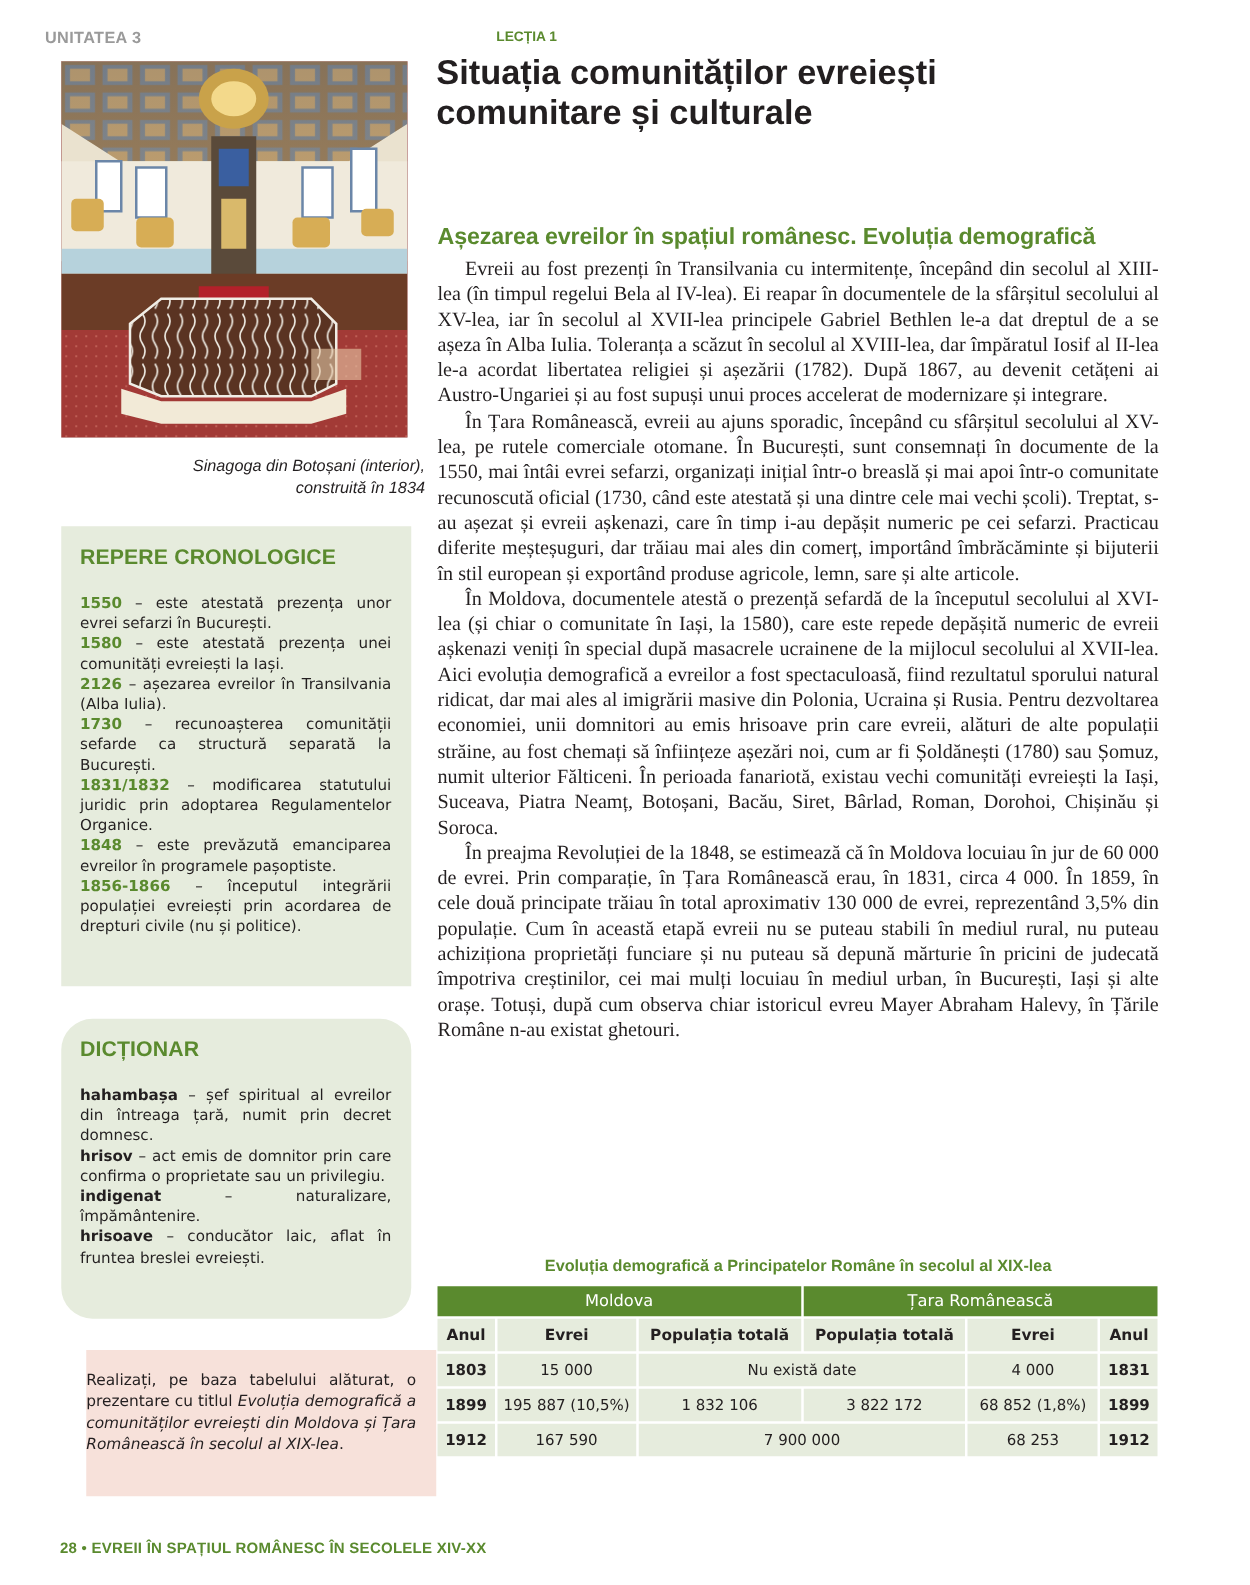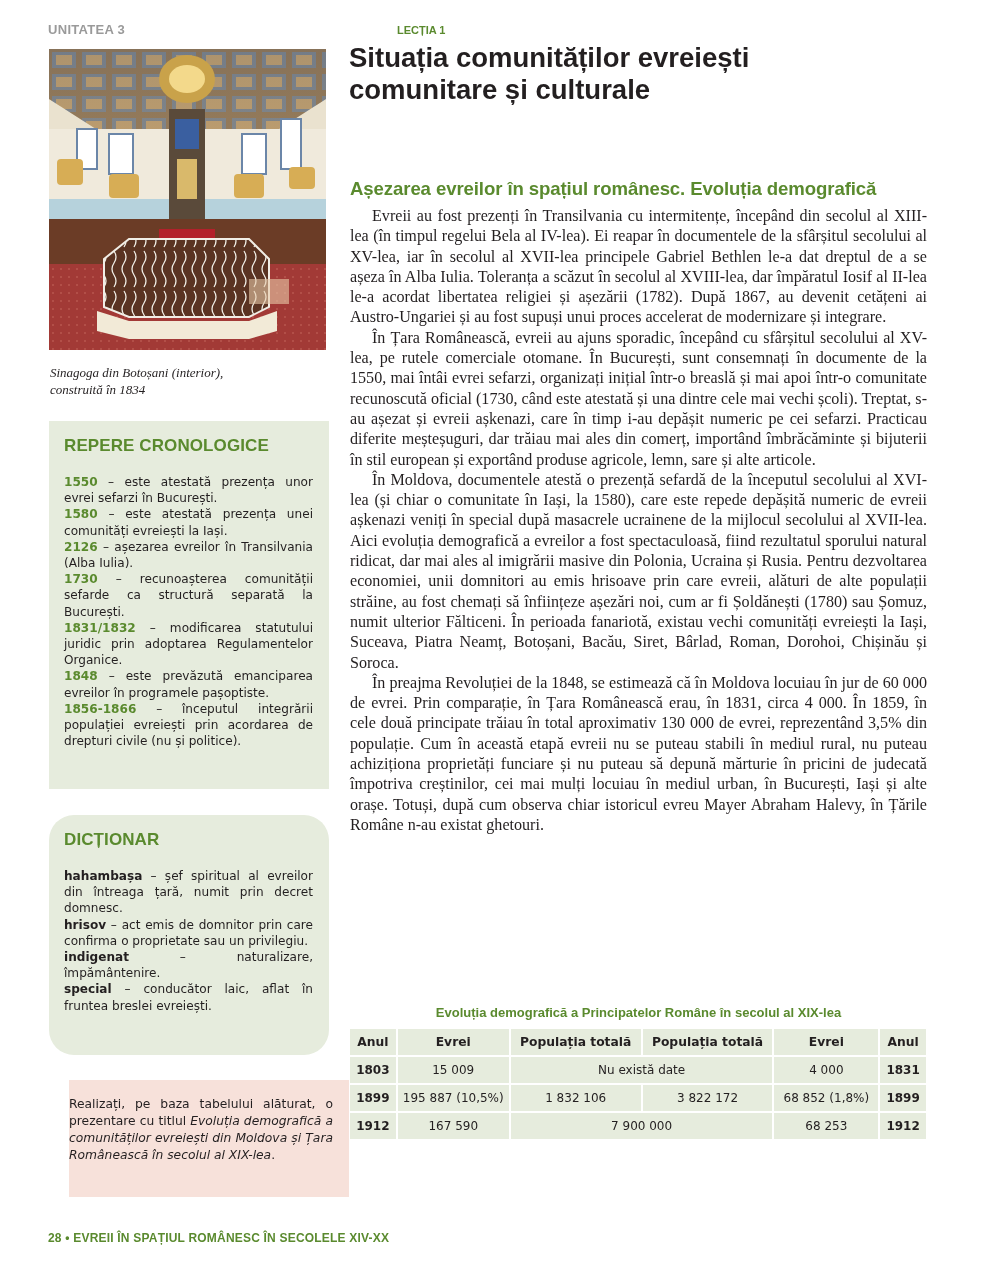--- a/index.html
+++ b/index.html
@@ -1,24 +1,24 @@
 <!DOCTYPE html>
 <html><head>
 <meta charset="utf-8">
 <style>
   * { box-sizing: border-box; margin: 0; padding: 0; }
   html, body { width: 1000px; height: 1268px; background: #ffffff; }
   body { position: relative; font-family: "DejaVu Sans", sans-serif; color: #231f20; overflow: hidden; }
 
-  .unit-label { position: absolute; left: 48px; top: 22px; font-family: "Liberation Sans", sans-serif; font-weight: bold; font-size: 13px; color: #9a9a9a; letter-spacing: 0.3px; }
+  .unit-label { position: absolute; left: 36px; top: 22px; font-family: "Liberation Sans", sans-serif; font-weight: bold; font-size: 13px; color: #9a9a9a; letter-spacing: 0.3px; }
 
   
   .photo { position: absolute; left: 49px; top: 49px; width: 277px; height: 301px; overflow: hidden; background: #8a2e2e; }
   .photo svg { display: block; width: 100%; height: 100%; }
-  .caption { position: absolute; left: 50px; top: 364px; width: 276px; text-align: left; font-family: Liberation Serif, serif; font-style: italic; font-size: 13px; line-height: 17px; color: #231f20; }
+  .caption { position: absolute; left: 64px; top: 364px; width: 276px; text-align: right; font-family: Liberation Sans, sans-serif; font-style: italic; font-size: 13px; line-height: 17px; color: #231f20; }
 
   
   .box { position: absolute; left: 49px; width: 280px; background: #e6ecdd; padding: 12px 16px 14px 15px; }
   .box h2 { font-family: "Liberation Sans", sans-serif; font-weight: bold; font-size: 17px; color: #5a8a2e; letter-spacing: 0.1px; margin-bottom: 18px; margin-top: 3px; }
   .box p { font-family: "DejaVu Sans", sans-serif; font-size: 12.1px; line-height: 16.2px; text-align: justify; color: #231f20; }
   .box .yr { font-weight: bold; color: #5a8a2e; }
   .box .term { font-weight: bold; color: #231f20; }
   .box-chrono { top: 421px; height: 368px; }
   .box-dict { top: 815px; height: 240px; border-radius: 25px; }
   .box-task { top: 1080px; height: 117px; background: #f7e1da; padding: 16px 16px 10px 0; margin-left: 20px; }
@@ -115,21 +115,21 @@
     <span class="yr">1856-1866</span><span> – începutul integrării populației evreiești prin acordarea de drepturi civile (nu și politice).</span>
   </p>
 </div>
 
 <div class="box box-dict">
   <h2>DICȚIONAR</h2>
   <p>
     <span class="term">hahambașa</span><span> – șef spiritual al evreilor din întreaga țară, numit prin decret domnesc.</span><br>
     <span class="term">hrisov</span><span> – act emis de domnitor prin care confirma o proprietate sau un privilegiu.</span><br>
     <span class="term">indigenat</span><span> – naturalizare, împământenire.</span><br>
-    <span class="term">special</span><span> – conducător laic, aflat în fruntea breslei evreiești.</span>
+    <span class="term">hrisoave</span><span> – conducător laic, aflat în fruntea breslei evreiești.</span>
   </p>
 </div>
 
 <div class="box box-task">
   <p><span>Realizați, pe baza tabelului alăturat, o prezentare cu titlul </span><em>Evoluția demografică a comunităților evreiești din Moldova și Țara Românească în secolul al XIX-lea</em><span>.</span></p>
 </div>
 
 <div class="lesson-label">LECȚIA 1</div>
 <h1 class="lesson-title">
   <div>Situația comunităților evreiești</div>
@@ -149,33 +149,37 @@
 <table class="demo">
   <colgroup>
     <col style="width:44px">
       <col style="width:107px">
       <col style="width:125px">
       <col style="width:125px">
       <col style="width:100px">
       <col style="width:44px">
   </colgroup>
   <thead>
+    <tr class="region">
+      <th colspan="3">Moldova</th>
+      <th colspan="3">Țara Românească</th>
+    </tr>
     <tr class="cols">
       <th>Anul</th>
       <th>Evrei</th>
       <th>Populația totală</th>
       <th>Populația totală</th>
       <th>Evrei</th>
       <th>Anul</th>
     </tr>
   </thead>
   <tbody>
     <tr>
       <td class="year">1803</td>
-      <td>15 009</td>
+      <td>15 000</td>
       <td colspan="2">Nu există date</td>
       <td>4 000</td>
       <td class="year">1831</td>
     </tr>
     <tr>
       <td class="year">1899</td>
       <td>195 887 (10,5%)</td>
       <td>1 832 106</td>
       <td>3 822 172</td>
       <td>68 852 (1,8%)</td>

